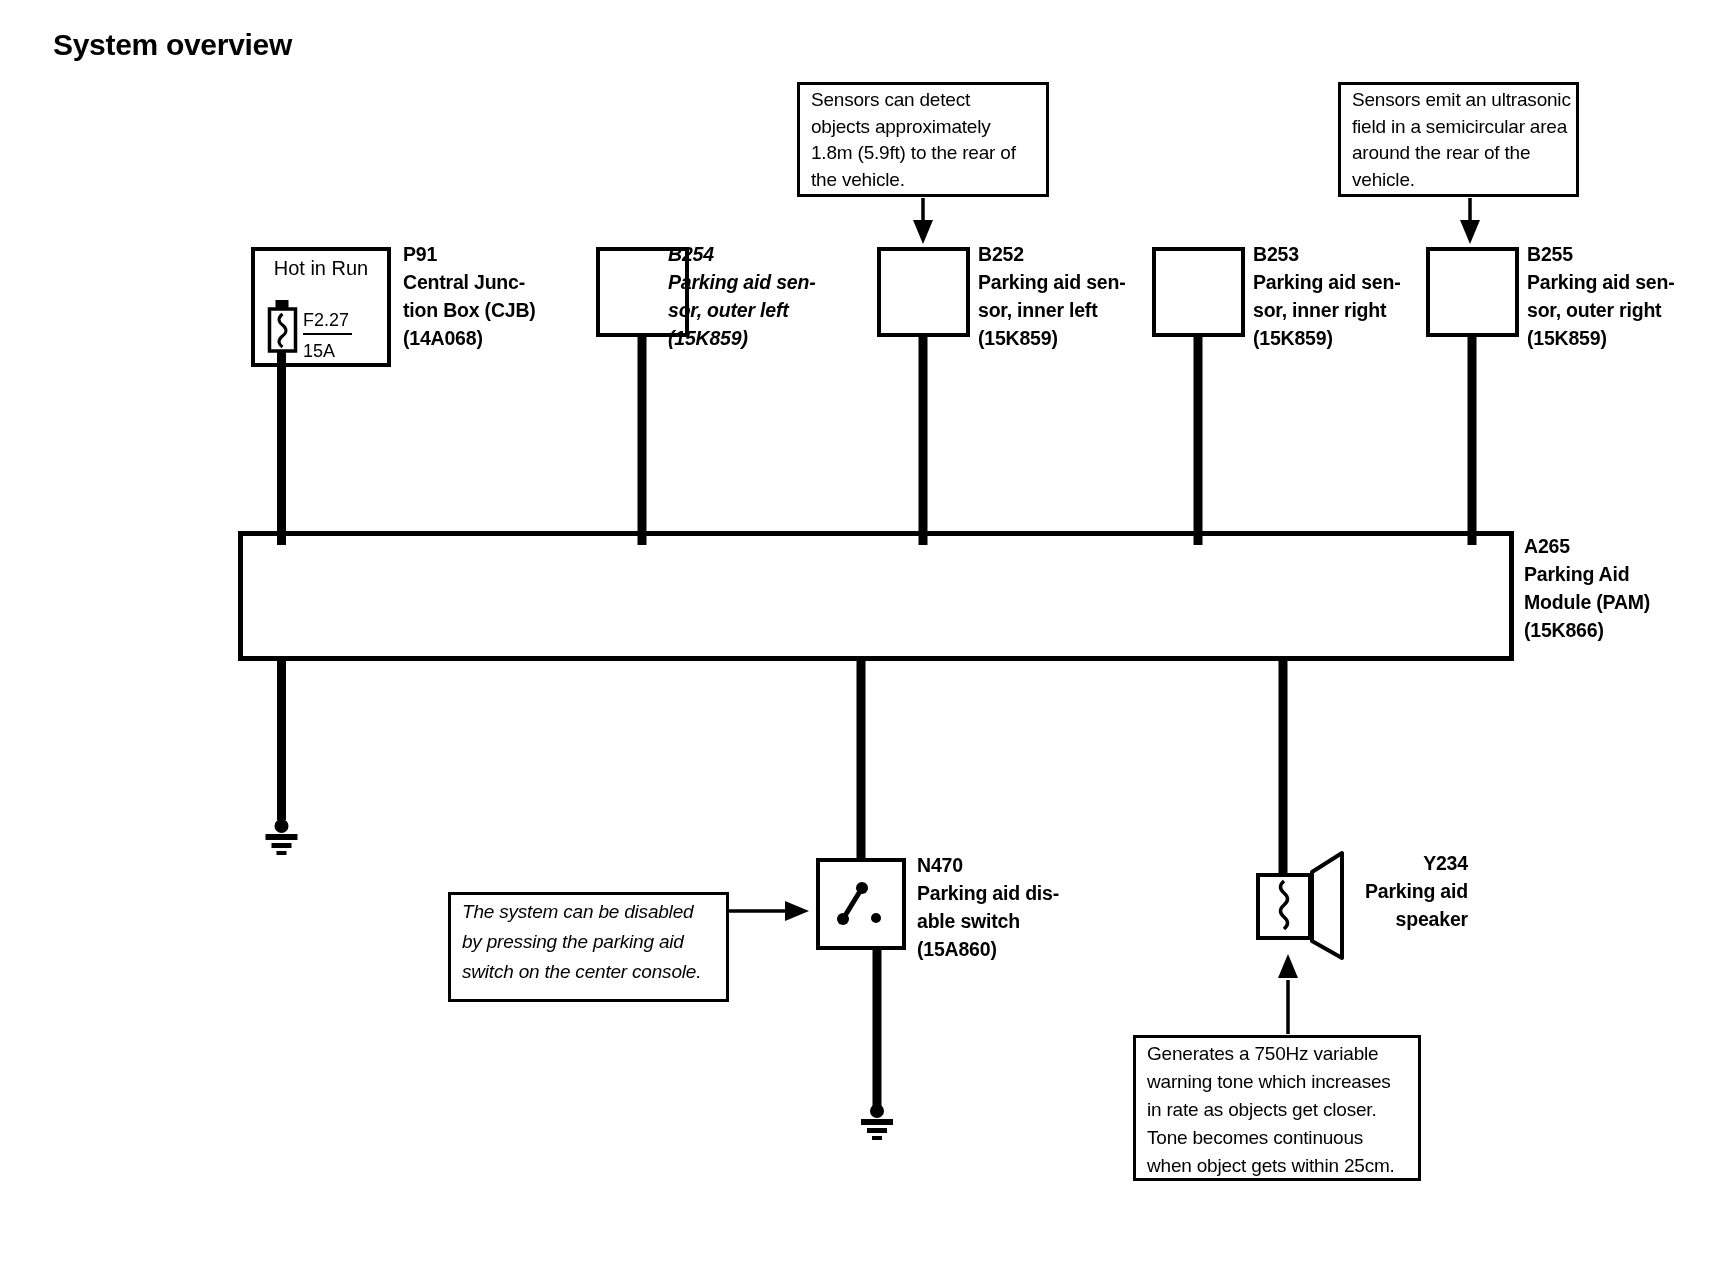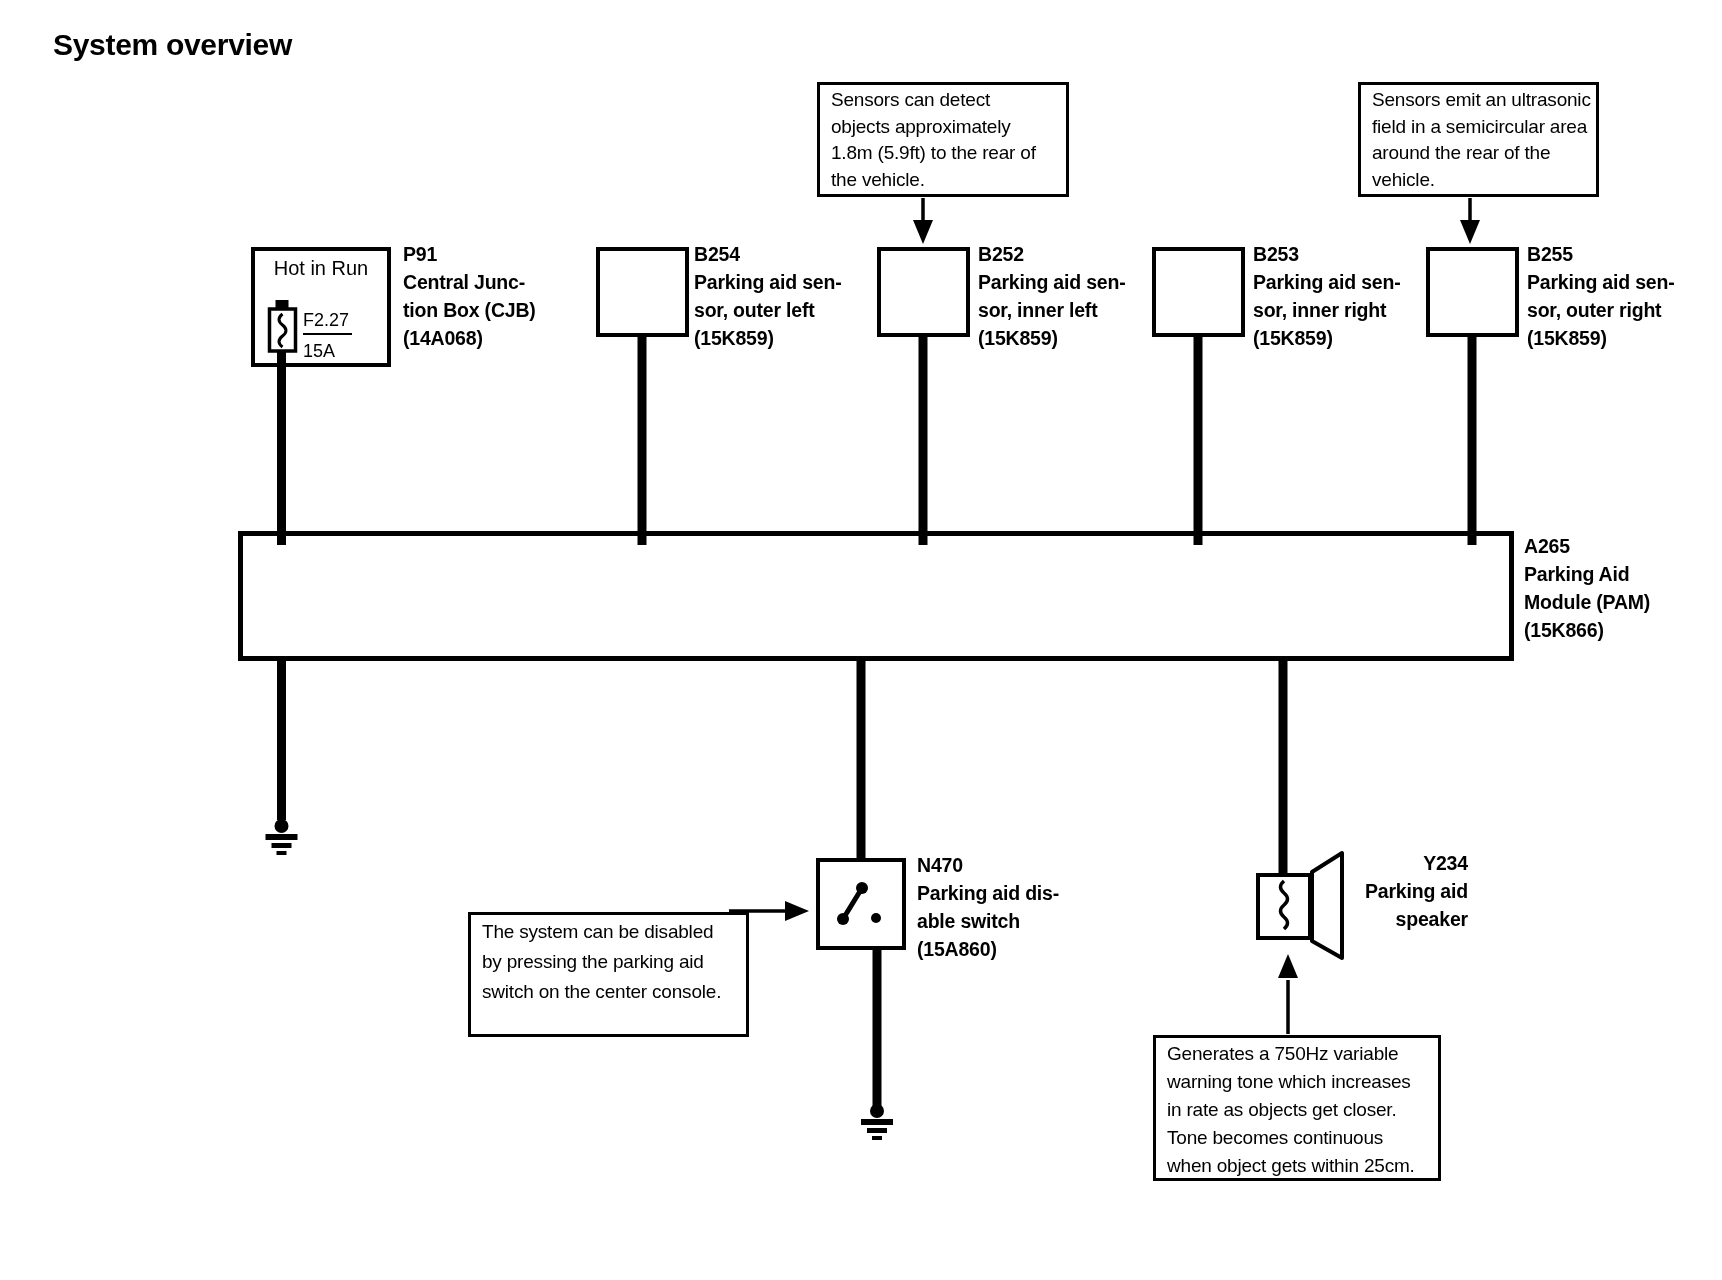--- a/index.html
+++ b/index.html
@@ -2,21 +2,21 @@
 <html><head>
 <meta charset="utf-8">
 <style>
   * { margin:0; padding:0; box-sizing:border-box; }
   html,body { background:#ffffff; }
   body { font-family:"Liberation Sans","DejaVu Sans",sans-serif; color:#000; }
   .stage { position:relative; width:1722px; height:1280px; background:#fff; overflow:hidden; }
   .title { position:absolute; font-size:30px; font-weight:bold; letter-spacing:-0.3px; }
   .box { position:absolute; border:4px solid #000; background:transparent; }
   .box-thick { position:absolute; border:5px solid #000; background:transparent; }
-  .callout { position:absolute; border:3px solid #000; padding:2px 11px; font-size:19px; letter-spacing:-0.2px;margin-left:20px; }
+  .callout { position:absolute; border:3px solid #000; padding:2px 11px; font-size:19px; letter-spacing:-0.2px; }
   .callout div { white-space:nowrap; }
   .lh26 div { line-height:26.5px; }
   .lh30 div { line-height:30px; }
   .lh28 div { line-height:28px; }
   .lbl { position:absolute; font-weight:bold; font-size:19.5px; line-height:28px; white-space:nowrap; letter-spacing:-0.2px; }
   .lbl div { white-space:nowrap; }
   .hotinrun { position:absolute; font-size:20px; text-align:center; }
   .fuse-lbl { position:absolute; font-size:18px; }
   .fuse-name { display:inline-block; border-bottom:2.5px solid #000; padding:0 3px 2px 0; }
   .fuse-rating { padding-top:6px; }
@@ -36,21 +36,21 @@
     <div>the vehicle.</div>
   </div>
 
   <div class="callout lh26" style="left:1338px; top:82px; width:241px; height:115px;">
     <div>Sensors emit an ultrasonic</div>
     <div>field in a semicircular area</div>
     <div>around the rear of the</div>
     <div>vehicle.</div>
   </div>
 
-  <div class="callout lh30" style="left:448px; top:912px; width:281px; height:125px;">
+  <div class="callout lh30" style="left:448px; top:892px; width:281px; height:110px;font-style:italic;">
     <div>The system can be disabled</div>
     <div>by pressing the parking aid</div>
     <div>switch on the center console.</div>
   </div>
 
   <div class="callout lh28" style="left:1133px; top:1035px; width:288px; height:146px;">
     <div>Generates a 750Hz variable</div>
     <div>warning tone which increases</div>
     <div>in rate as objects get closer.</div>
     <div>Tone becomes continuous</div>
@@ -64,21 +64,21 @@
     <div class="fuse-rating">15A</div>
   </div>
   <div class="lbl" style="left:403px; top:240px;">
     <div>P91</div>
     <div>Central Junc-</div>
     <div>tion Box (CJB)</div>
     <div>(14A068)</div>
   </div>
 
   <div class="box" style="left:596px; top:247px; width:93px; height:90px;"></div>
-  <div class="lbl" style="left:694px; top:240px;">
+  <div class="lbl" style="left:668px; top:240px;font-style:italic;">
     <div>B254</div>
     <div>Parking aid sen-</div>
     <div>sor, outer left</div>
     <div>(15K859)</div>
   </div>
 
   <div class="box" style="left:877px; top:247px; width:93px; height:90px;"></div>
   <div class="lbl" style="left:978px; top:240px;">
     <div>B252</div>
     <div>Parking aid sen-</div>

